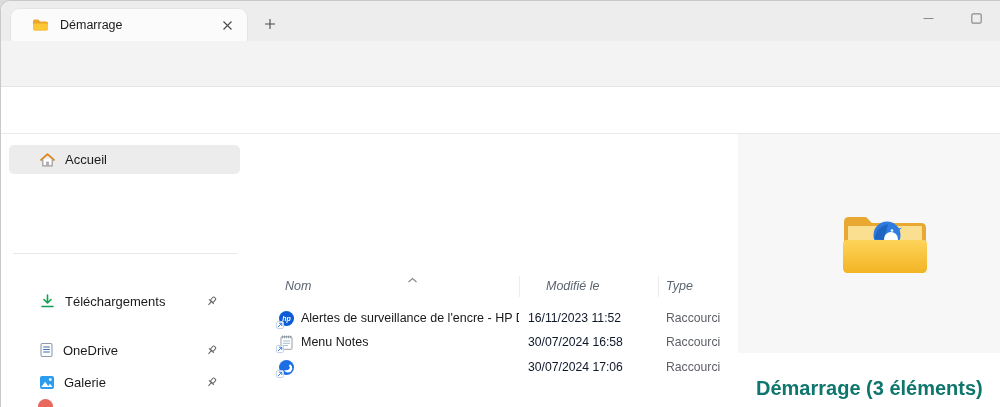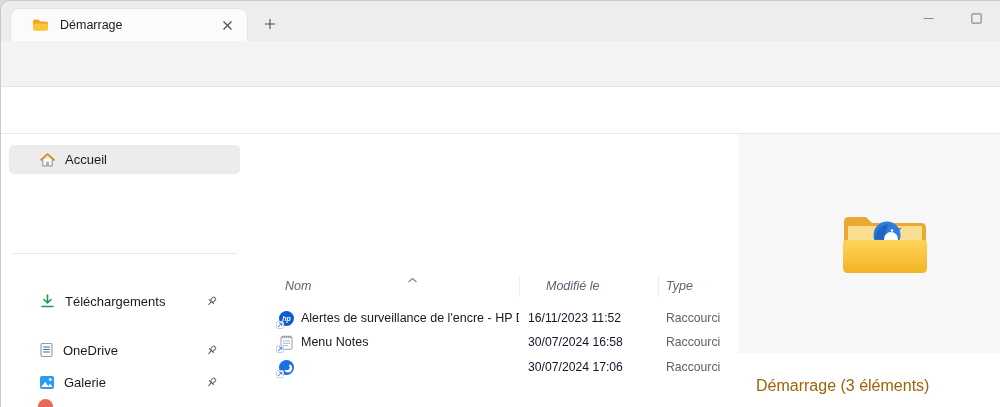--- a/index.html
+++ b/index.html
@@ -54,21 +54,21 @@
   .frow{position:absolute;left:0;right:8px;height:24px;display:flex;align-items:center;}
   .frow .ficon{position:absolute;left:29px;width:17px;height:17px;}
   .frow .fname{position:absolute;left:52px;width:218px;font-size:12.5px;color:#191919;white-space:nowrap;overflow:hidden;}
   .frow .fmod{position:absolute;left:279px;font-size:12.2px;color:#0f172a;white-space:nowrap;}
   .frow .ftype{position:absolute;left:417px;font-size:12.2px;color:#5d6167;white-space:nowrap;}
   .shortcut{position:absolute;left:-2px;bottom:-2px;width:8px;height:8px;background:#fff;border:1px solid #c6d6e8;border-radius:2px;display:flex;align-items:center;justify-content:center;}
   
   .preview{position:absolute;top:133px;left:737px;right:0;bottom:0;background:#fff;}
   .preview-stage{position:absolute;top:0;left:0;right:0;height:219px;background:#f7f7f7;}
   .preview-folder{position:absolute;left:103px;top:76px;}
-  .preview-caption{position:absolute;left:18px;top:243px;font-size:16px;font-weight:400;color:#a16207;white-space:nowrap;}
+  .preview-caption{position:absolute;left:18px;top:243px;font-size:20px;font-weight:700;color:#0f766e;white-space:nowrap;}
   .partial-icon{position:absolute;left:37px;top:265px;width:15px;height:15px;border-radius:50%;background:#e8685c;}
 </style>
 </head>
 <body>
 
 <div class="window">
 
   <div class="titlebar">
     <div class="tab">
       <span style="display:flex">

